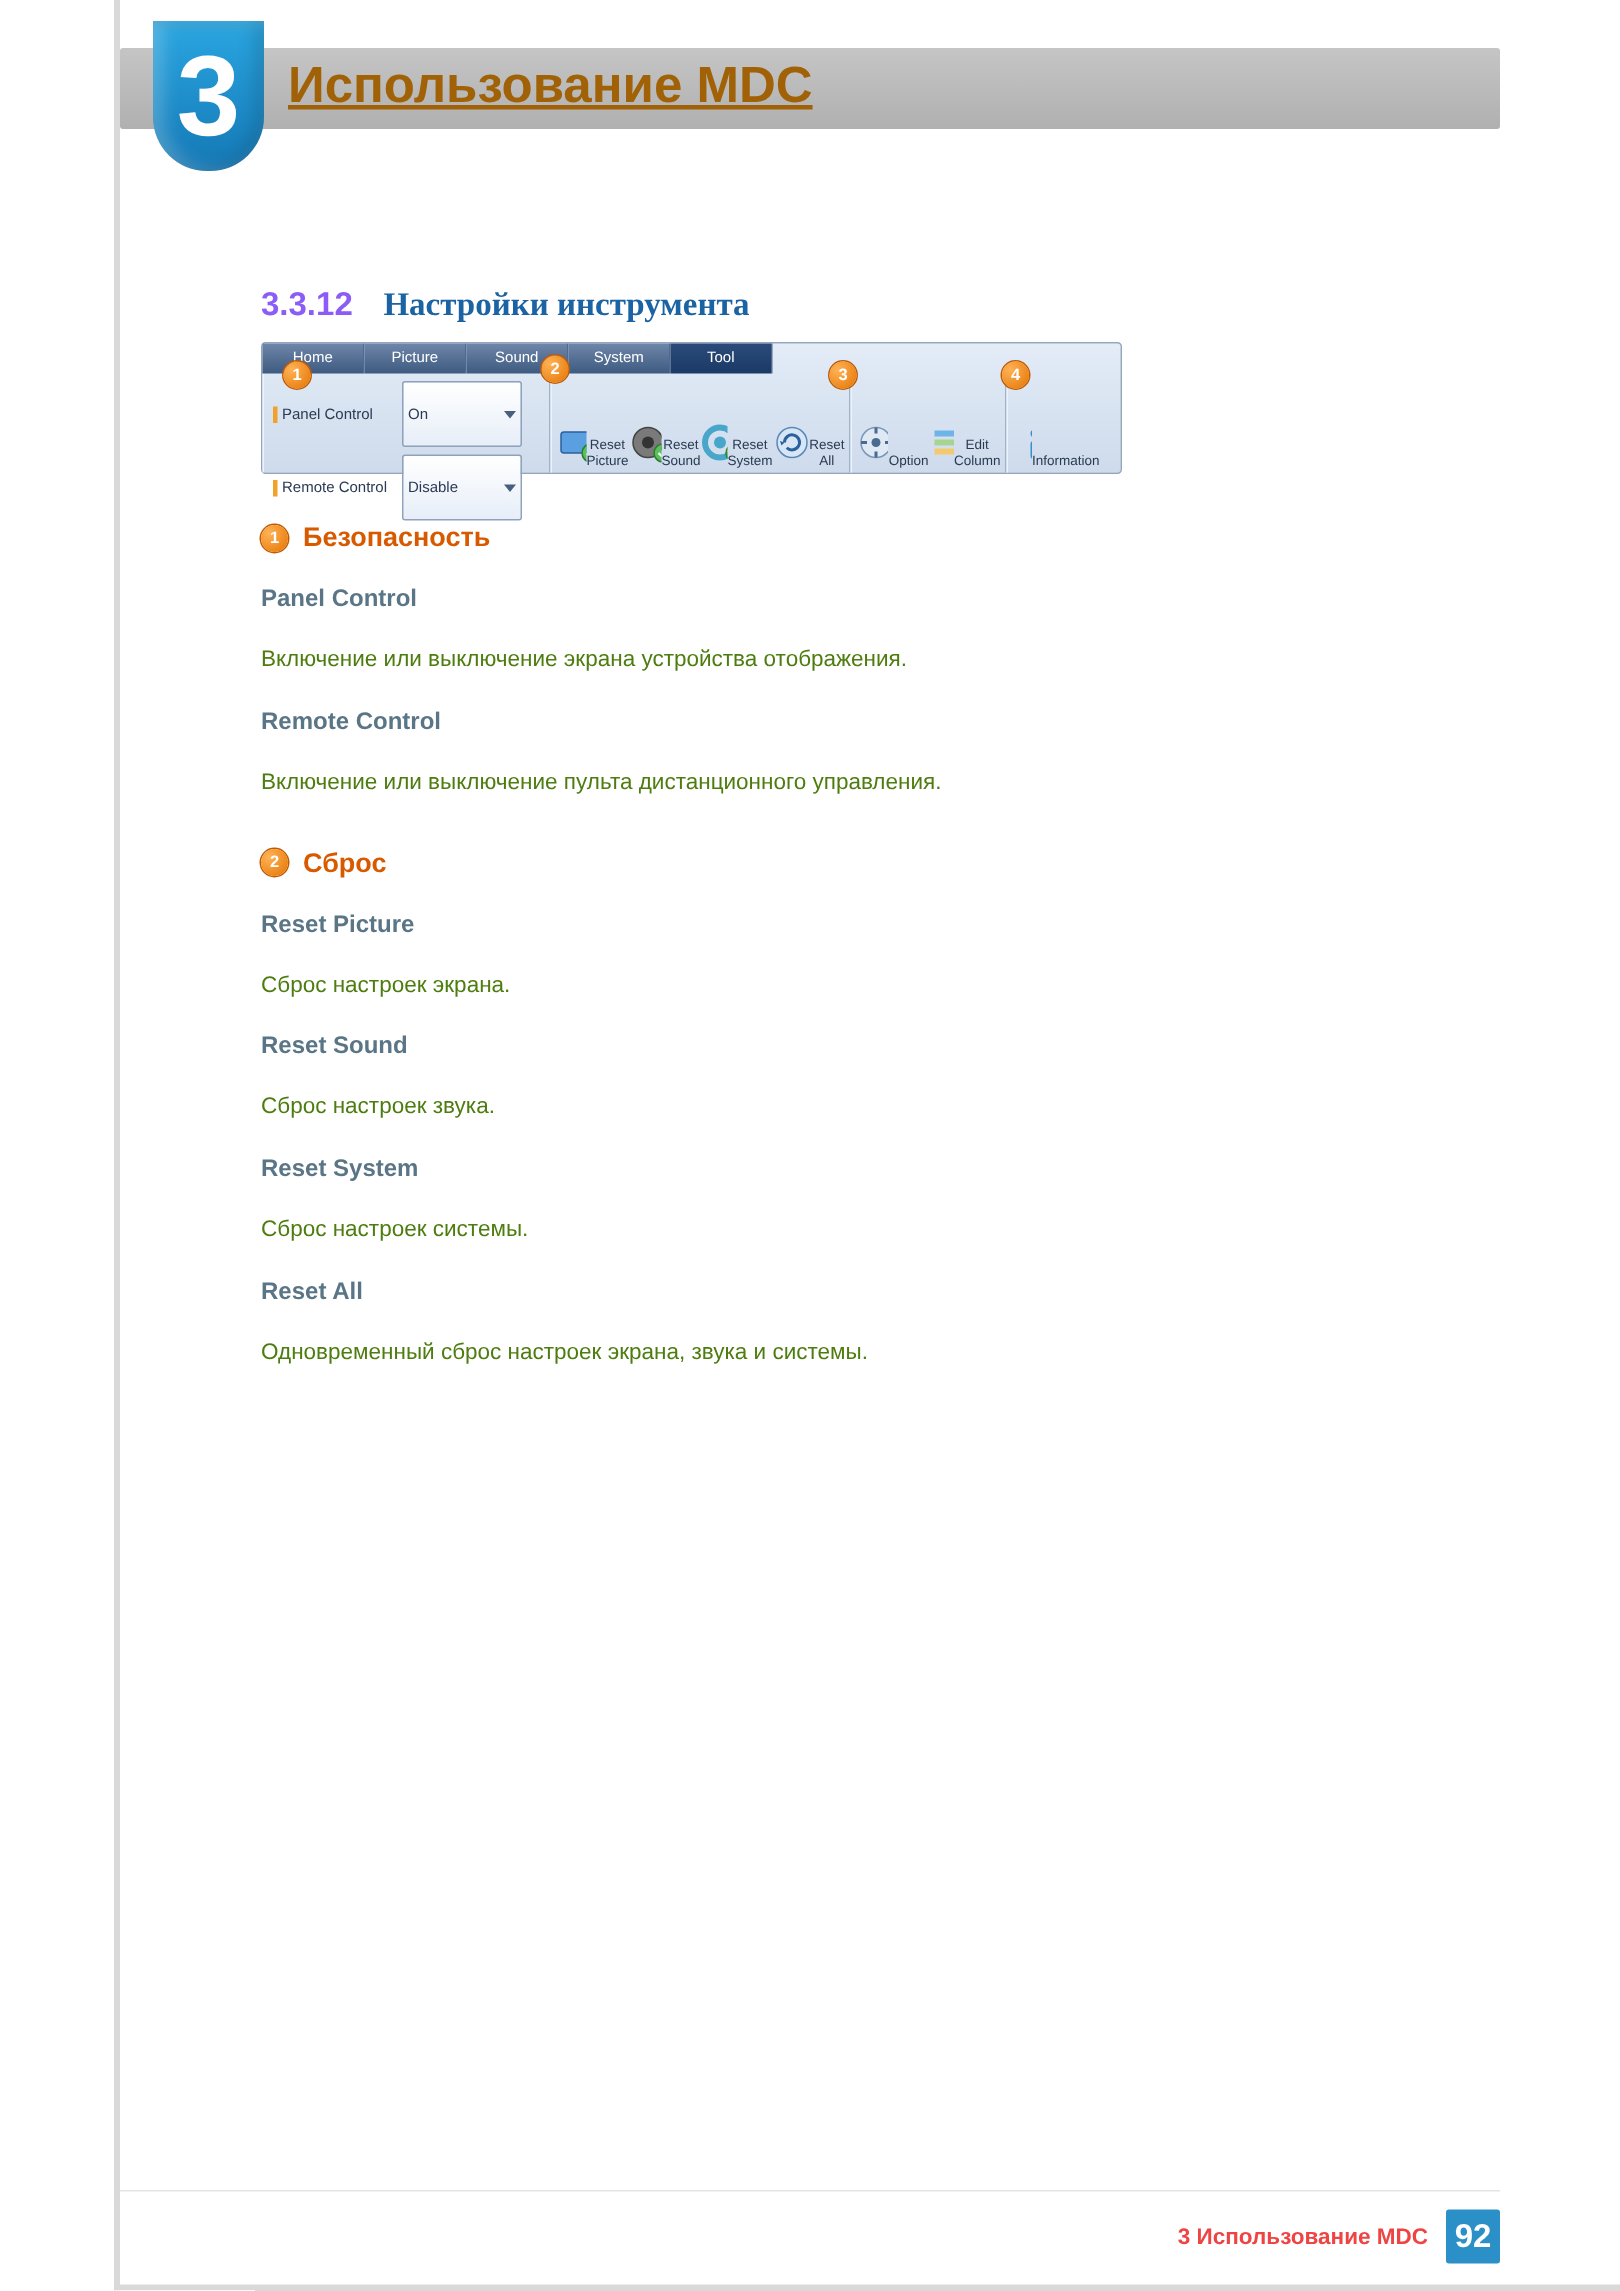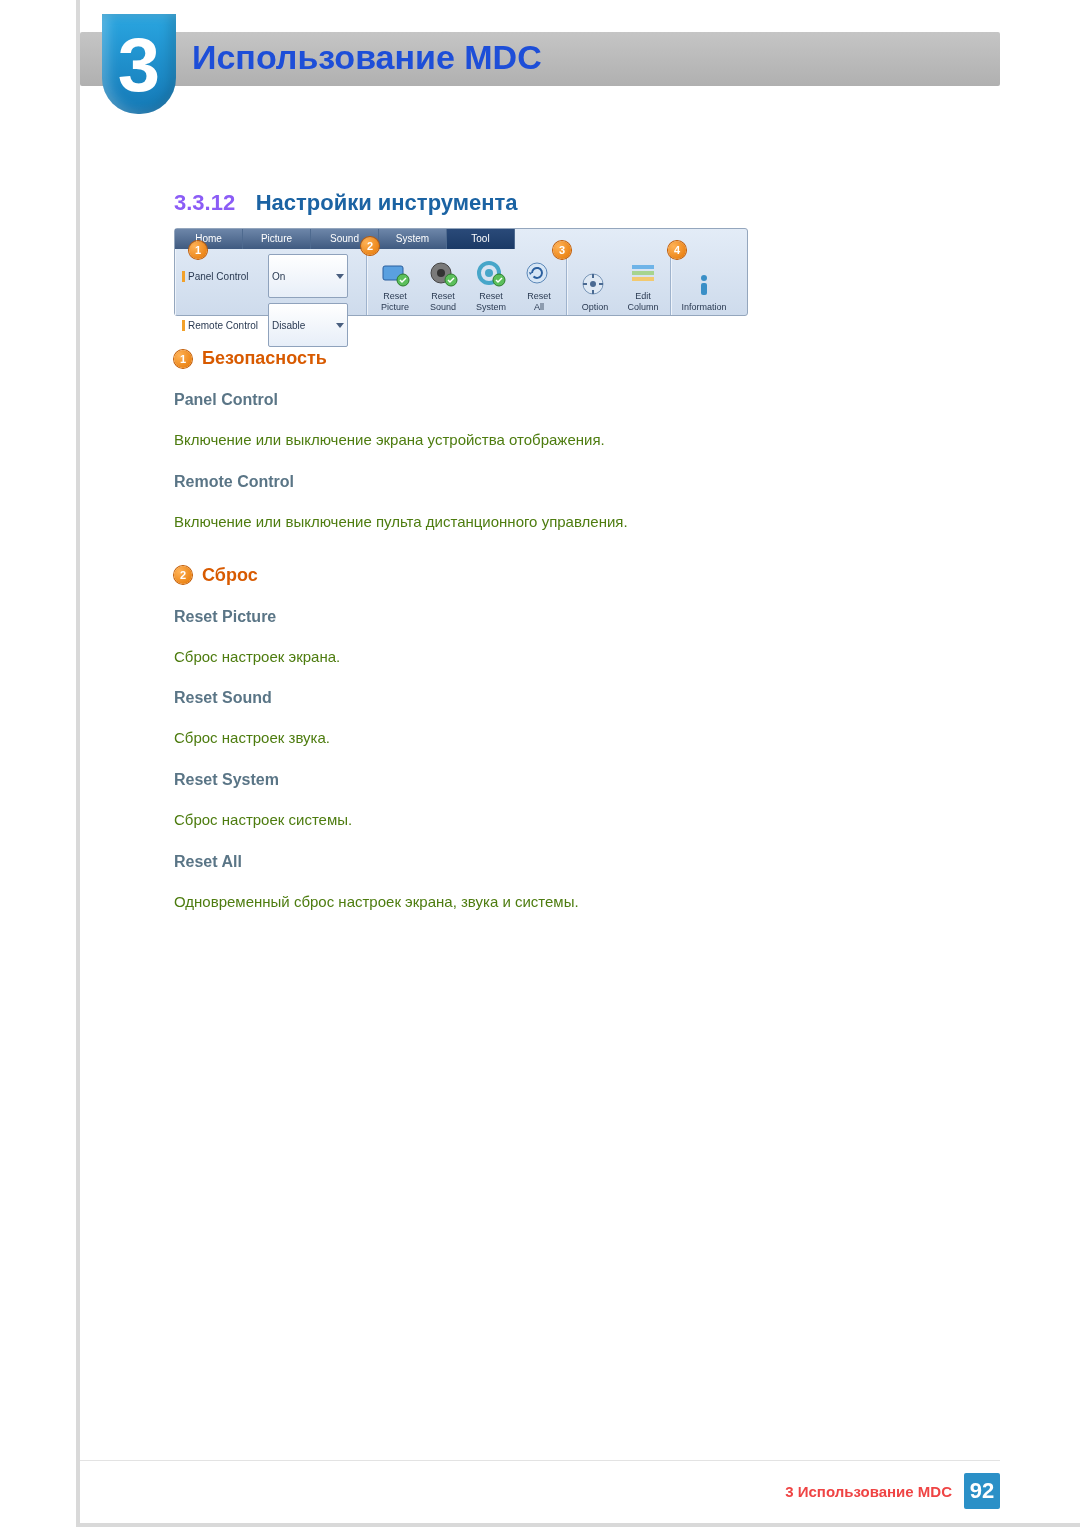--- a/index.html
+++ b/index.html
@@ -2,38 +2,38 @@
 <html><head>
 <meta charset="utf-8">
 <style>
   html,body{margin:0;padding:0;background:#fff;font-family:Arial,Helvetica,sans-serif;color:#333;}
   .page{width:1080px;height:1527px;position:relative;background:#fff;overflow:hidden;}
   
   .side-left{position:absolute;left:76px;top:0;width:4px;height:100%;background:#d9d9d9;}
   .side-bottom{position:absolute;left:76px;bottom:0;height:4px;width:1004px;background:#d9d9d9;}
   .header-strip{position:absolute;left:80px;top:32px;width:920px;height:54px;background:linear-gradient(#c5c5c5,#b0b0b0);border-radius:2px;}
   .badge-3{position:absolute;left:102px;top:14px;width:74px;height:100px;background:linear-gradient(#2aa6e1,#1478b5);border-radius:0 0 36px 36px;color:#fff;font-size:76px;font-weight:bold;display:flex;align-items:center;justify-content:center;box-shadow:inset -6px 0 12px rgba(0,0,0,.15),inset 6px 0 12px rgba(255,255,255,.25);}
-  .chapter-title{position:absolute;left:192px;top:38px;font-size:34px;font-weight:bold;color:#1d4ed8;}
+  .chapter-title{position:absolute;left:192px;top:38px;font-size:34px;font-weight:bold;color:#a16207;text-decoration:underline;}
   .content{position:absolute;left:174px;top:190px;width:760px;}
   .sec-number{color:#8b5cf6;font-size:22px;font-weight:bold;}
-  .sec-title{color:#1b63a3;font-size:22px;font-weight:bold;margin-left:16px;}
+  .sec-title{color:#1b63a3;font-size:22px;font-weight:bold;margin-left:16px;font-family:Liberation Serif, serif;}
   
   .toolbar{margin-top:12px;width:572px;border:1px solid #94a6bd;background:linear-gradient(#e3ecf7,#cedbec);border-radius:3px;font-family:Tahoma,Arial,sans-serif;}
   .tb-tabs{display:flex;height:20px;}
   .tb-tab{flex:none;width:67px;text-align:center;font-size:10px;line-height:20px;color:#fff;border-right:1px solid #4e6a8f;background:linear-gradient(#6d86a9,#3f5a80);position:relative;}
   .tb-tab.sel{background:linear-gradient(#2a4a79,#1b3a66);}
   .tb-body{display:flex;align-items:stretch;height:66px;}
   .tb-group{border-right:1px solid #9fb3cd;border-left:1px solid #eef3fa;padding:2px 3px;display:flex;}
   .tb-panel{width:178px;font-size:10px;color:#2a3a52;padding:3px;}
   .tb-row{display:flex;align-items:center;margin-bottom:5px;}
   .tb-row .bar{width:3px;height:11px;background:#f2a12a;margin-right:3px;}
   .tb-row .lbl{width:80px;}
   .tb-select{width:72px;height:18px;border:1px solid #8fa2bc;background:linear-gradient(#fff,#e7eef8);font-size:10px;display:flex;align-items:center;justify-content:space-between;padding:12px 3px;border-radius:2px;}
   .tb-select .arr{width:0;height:0;border-left:4px solid transparent;border-right:4px solid transparent;border-top:5px solid #4a5f7f;}
-  .tb-btn{width:48px;display:flex;flex-direction:column;align-items:center;justify-content:flex-end;font-size:9px;color:#2a3a52;}
+  .tb-btn{width:48px;display:flex;flex-direction:row;align-items:flex-end;justify-content:flex-end;font-size:9px;color:#2a3a52;}
   .tb-btn svg{margin-bottom:3px;}
   .tb-btn span{display:block;text-align:center;line-height:11px;}
   .callout{position:absolute;width:18px;height:18px;border-radius:50%;background:radial-gradient(circle at 30% 30%,#ffb256,#e47400);color:#fff;font-size:11px;font-weight:bold;display:flex;align-items:center;justify-content:center;box-shadow:0 0 0 1px #c25a00;}
   
   .bullet-row{display:flex;align-items:center;margin-top:32px;}
   .bullet-circ{width:18px;height:18px;border-radius:50%;background:radial-gradient(circle at 30% 30%,#ffb256,#e47400);color:#fff;font-size:11px;font-weight:bold;display:flex;align-items:center;justify-content:center;box-shadow:0 0 0 1px #c25a00;margin-right:10px;}
   .bullet-title{color:#d85a00;font-size:18px;font-weight:bold;}
   .sub-h{color:#5a7586;font-weight:bold;font-size:16px;margin-top:22px;}
   .para{color:#4d7c0f;font-size:15px;margin-top:20px;line-height:1.45;}
   

